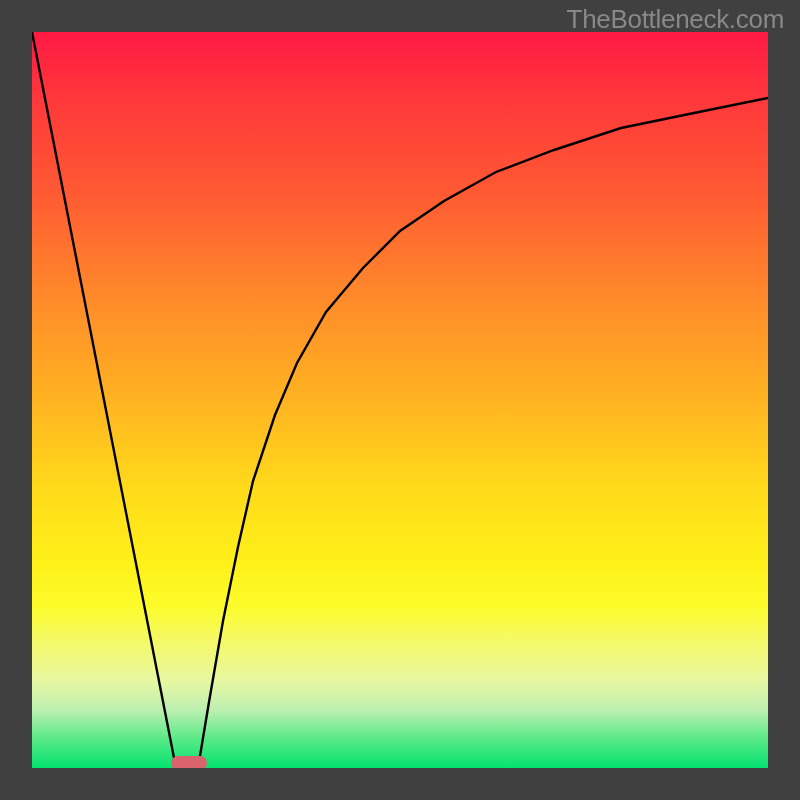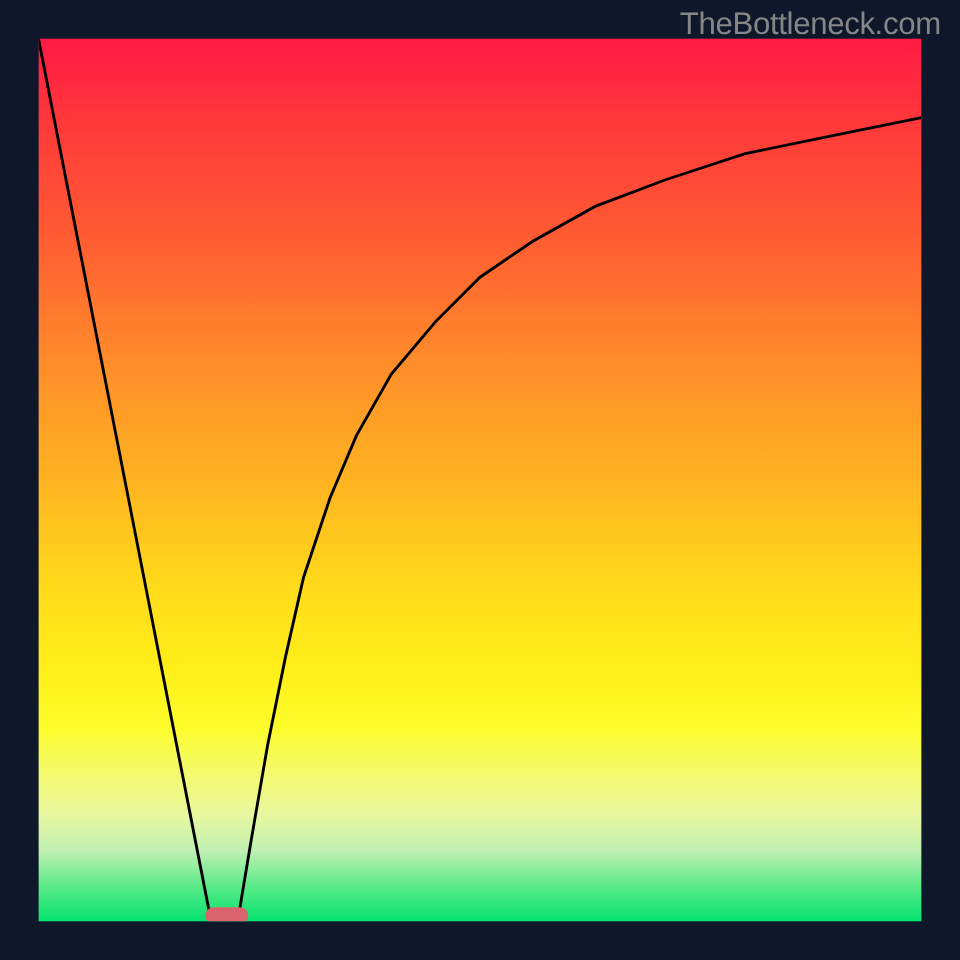--- a/index.html
+++ b/index.html
@@ -8,21 +8,21 @@
     width: 800px;
     height: 800px;
     background: #000;
     overflow: hidden;
     font-family: Arial, Helvetica, sans-serif;
   }
   .frame {
     position: relative;
     width: 800px;
     height: 800px;
-    background: #0f172a;
+    background: #404040;
   }
   .plot-area {
     position: absolute;
     left: 32px;
     top: 32px;
     width: 736px;
     height: 736px;
     overflow: hidden;
   }
   .gradient-bg {

